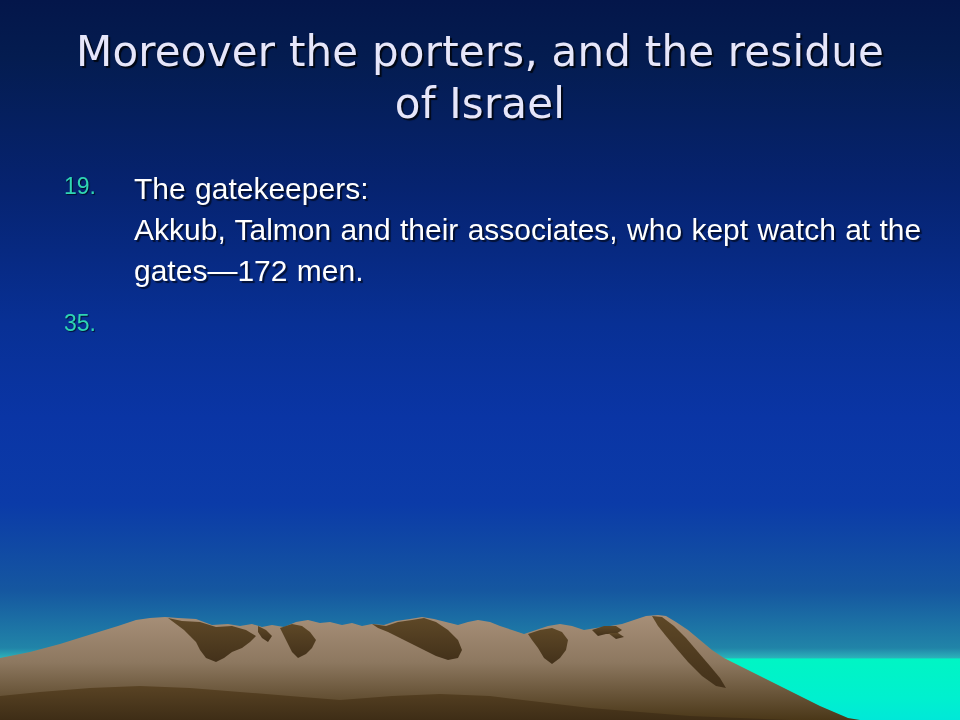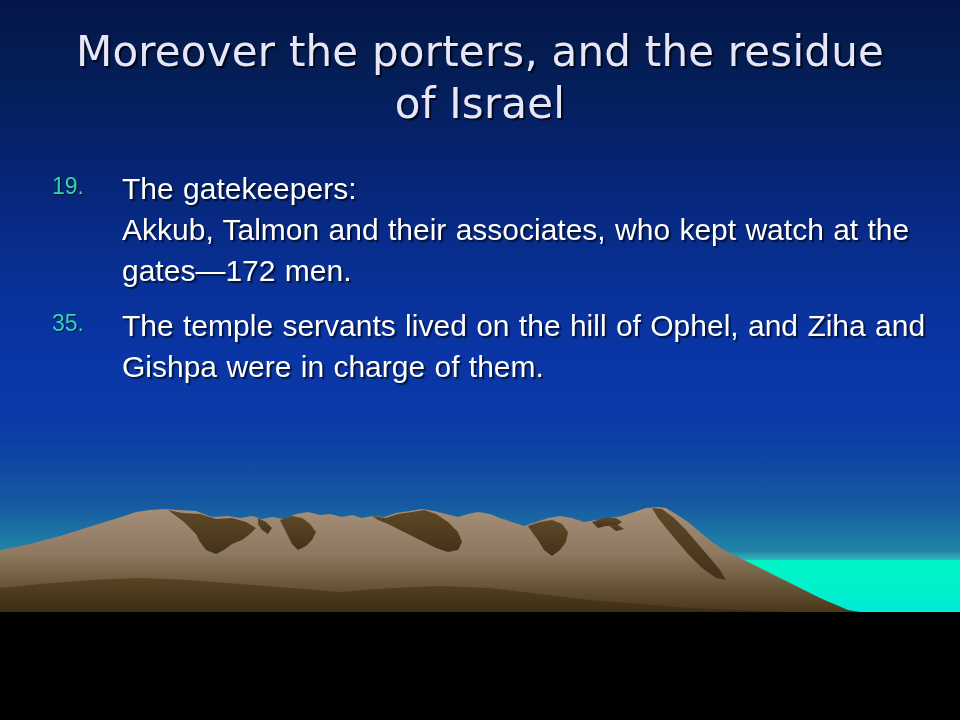--- a/index.html
+++ b/index.html
@@ -4,21 +4,21 @@
 <title>Slide</title>
 <style>
   html, body {
     margin: 0;
     padding: 0;
     background: #000;
   }
   #slide {
     position: relative;
     width: 960px;
-    height: 612px;
+    height: 720px;
     overflow: hidden;
     font-family: "Liberation Sans", sans-serif;
     
     background: linear-gradient(to bottom,
         #04164a 0%,
         #041c50 8%,
         #062370 26%,
         #083095 45%,
         #0a35a5 58%,
         #0b3ba8 70%,
@@ -53,21 +53,21 @@
     font-weight: 400;
     letter-spacing: 0.2px;
     color: #e6e6fa;
     text-shadow: 2px 2px 1px rgba(0,0,0,0.75);
     white-space: pre-line;
   }
 
   
   #body {
     position: absolute;
-    left: 48px;
+    left: 60px;
     top: 168px;
     width: 880px;
   }
   .item {
     position: relative;
     padding-left: 74px;
     margin-bottom: 14px;
   }
   .num {
     position: absolute;
@@ -100,21 +100,20 @@
 
     <div class="item">
       <span class="num">19.</span>
       <span class="txt">The gatekeepers:
      Akkub, Talmon and their associates, who kept watch at the gates—172 men.</span>
     </div>
 
 
     <div class="item">
       <span class="num">35.</span>
-      <span class="txt">The temple servants lived on the hill of Ophel, and Ziha and Gishpa were in charge of them.</span>
     </div>
 
   </div>
 
   <svg id="landscape" viewBox="0 0 960 120" preserveAspectRatio="none">
     <defs>
       <linearGradient id="gLight" x1="0" y1="0" x2="0" y2="1">
         <stop offset="0%" stop-color="#a78f78"></stop>
         <stop offset="45%" stop-color="#8d7860"></stop>
         <stop offset="100%" stop-color="#4a3718"></stop>

